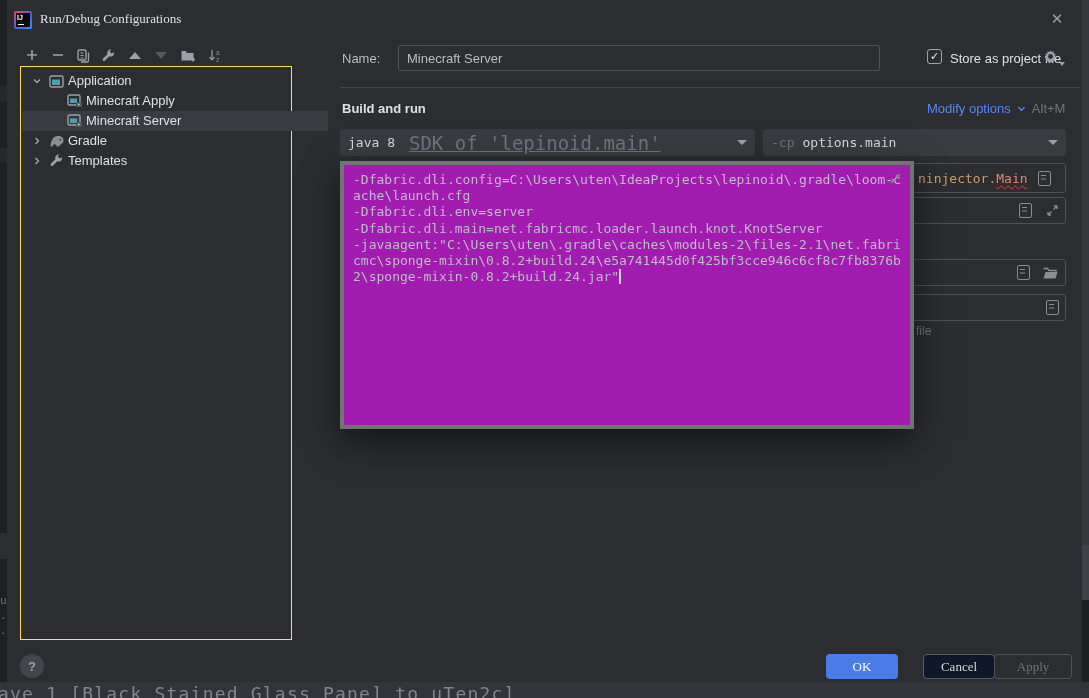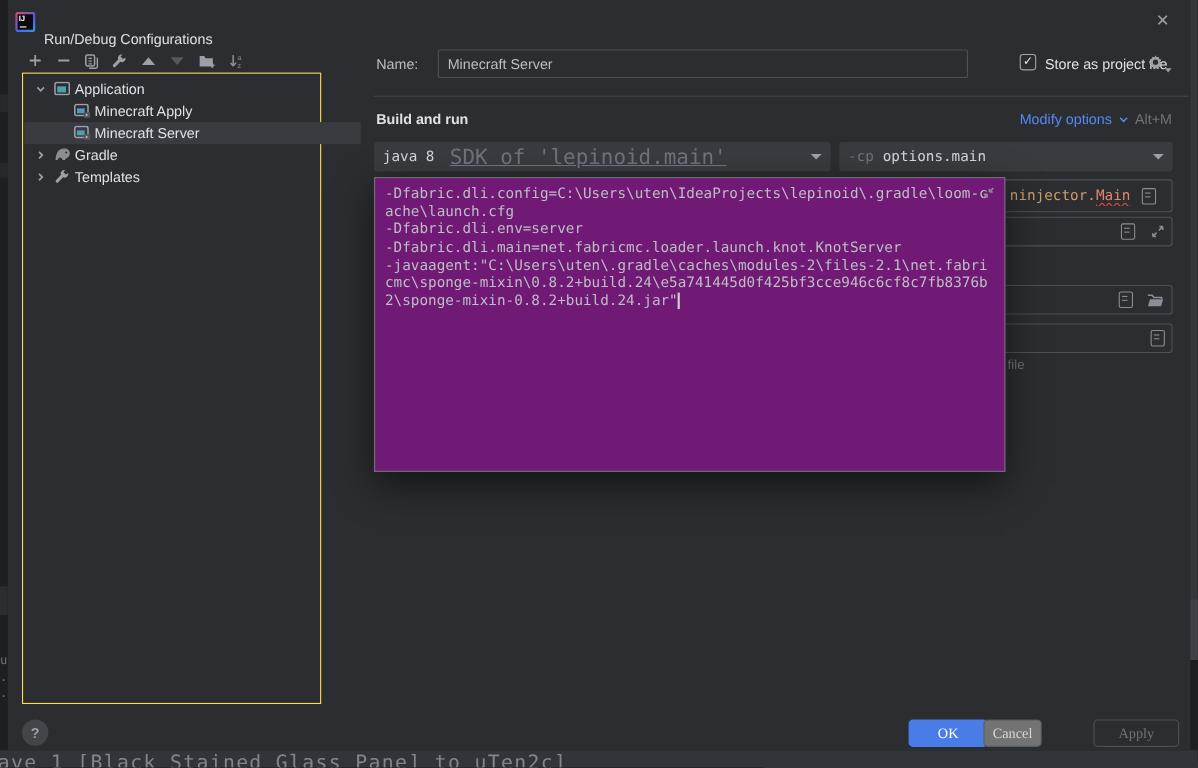--- a/index.html
+++ b/index.html
@@ -13,22 +13,22 @@
   .mono{font-family:"DejaVu Sans Mono","Liberation Mono",monospace;}
   .field{background:#393B40;border-radius:3px;display:flex;align-items:center;padding:0 8px;box-sizing:border-box;}
   .bfield{background:#2B2D30;border:1px solid #4E5157;border-radius:3px;box-sizing:border-box;display:flex;align-items:center;justify-content:flex-end;padding:0 6px;gap:6px;}
   .tree-row{position:absolute;left:1px;width:306px;height:20px;display:flex;align-items:center;}
   .tree-label{color:#DFE1E5;font-size:13px;white-space:nowrap;}
   .sel{background:#393B40;}
   .tb-btn{position:absolute;top:47px;width:17px;height:16px;display:flex;align-items:center;justify-content:center;}
   .caret-dd{width:0;height:0;border-left:5px solid transparent;border-right:5px solid transparent;border-top:5px solid #9DA0A8;}
   .btn{position:absolute;height:25px;border-radius:4px;display:flex;align-items:center;justify-content:center;font-size:13px;box-sizing:border-box;font-family:Liberation Serif, serif;}
   .wavy{text-decoration:underline;text-decoration-style:wavy;text-decoration-color:#E0483E;text-decoration-thickness:1px;text-underline-offset:2px;}
-  .overlay{position:absolute;left:333px;top:161px;width:574px;height:268px;background:#701a75;
-    border:1px solid #737373;box-shadow:0 12px 32px rgba(0,0,0,.55);box-sizing:border-box;}
+  .overlay{position:absolute;left:333px;top:161px;width:574px;height:268px;background:#a21caf;
+    border:4px solid #737373;box-shadow:0 12px 32px rgba(0,0,0,.55);box-sizing:border-box;}
   .overlay pre{margin:0;padding:7px 9px;font-size:13px;line-height:16.2px;color:#BCBEC4;white-space:pre;}
   .caret-bar{position:absolute;left:275px;top:104px;width:1.5px;height:15px;background:#CED0D6;}
   .docicon{display:inline-block;width:11px;height:13px;border:1.4px solid #8A8D94;border-radius:2px;position:relative;}
   .docicon:before{content:"";position:absolute;left:2px;top:3px;width:5px;height:1.4px;background:#8A8D94;box-shadow:0 3.5px 0 #8A8D94;}
 </style>
 </head>
 <body>
 
 <div class="screen">
 
@@ -48,21 +48,21 @@
   </div>
 
   <div class="dialog">
 
     <div class="abs" style="left:7px;top:11px;width:18px;height:18px;background:linear-gradient(140deg,#e0485f 0%,#4a5de8 55%,#2a9fe8 100%);border-radius:2px;padding:0;">
       <div style="position:absolute;left:2px;top:2px;right:2px;bottom:2px;background:#0b0b0d;display:flex;align-items:flex-start;justify-content:flex-start;">
         <span style="color:#fff;font-size:7px;font-weight:bold;line-height:8px;padding:1px 0 0 1px;">IJ</span>
         <span style="position:absolute;left:2px;bottom:2px;width:6px;height:1.5px;background:#fff;"></span>
       </div>
     </div>
-    <div class="abs txt" style="left:33px;top:28px;">Run/Debug Configurations</div>
+    <div class="abs txt" style="left:33px;top:11px;font-family:Liberation Serif, serif;">Run/Debug Configurations</div>
     <div class="abs" style="left:1040px;top:9px;width:20px;height:20px;display:flex;align-items:center;justify-content:center;color:#9DA0A8;font-size:15px;">✕</div>
 
     <div class="tb-btn" style="left:16px;">
       <svg width="14" height="14" viewBox="0 0 14 14">
           <path d="M7 2v10M2 7h10" stroke="#9DA0A8" stroke-width="1.6"></path>
         </svg>
     </div>
     <div class="tb-btn" style="left:42px;">
       <svg width="14" height="14" viewBox="0 0 14 14">
           <path d="M2 7h10" stroke="#9DA0A8" stroke-width="1.6"></path>
@@ -242,20 +242,20 @@
           <path d="M11 2L7.5 5.5M7.5 5.5h3M7.5 5.5v-3M2 11l3.5-3.5M5.5 7.5h-3M5.5 7.5v3" stroke="#8A8D94" stroke-width="1.4" fill="none"></path>
         </svg>
     </div>
 
     <div class="abs" style="left:13px;top:654px;width:24px;height:24px;border-radius:50%;background:#43454A;display:flex;align-items:center;justify-content:center;">
       <span class="muted" style="font-size:13px;font-weight:bold;">?</span>
     </div>
     <div class="btn" style="left:819px;top:654px;width:72px;background:#4A7CE8;color:#FFFFFF;">
       <span>OK</span>
     </div>
-    <div class="btn" style="left:887px;top:654px;width:53px;background:#737373;border:1px solid #5A5D63;color:#D5D7DD;">
+    <div class="btn" style="left:916px;top:654px;width:72px;background:#0f172a;border:1px solid #5A5D63;color:#D5D7DD;">
       <span>Cancel</span>
     </div>
     <div class="btn" style="left:987px;top:654px;width:78px;background:transparent;border:1px solid #4E5157;color:#6F737A;">
       <span>Apply</span>
     </div>
   </div>
 </div>
 
 </body></html>

